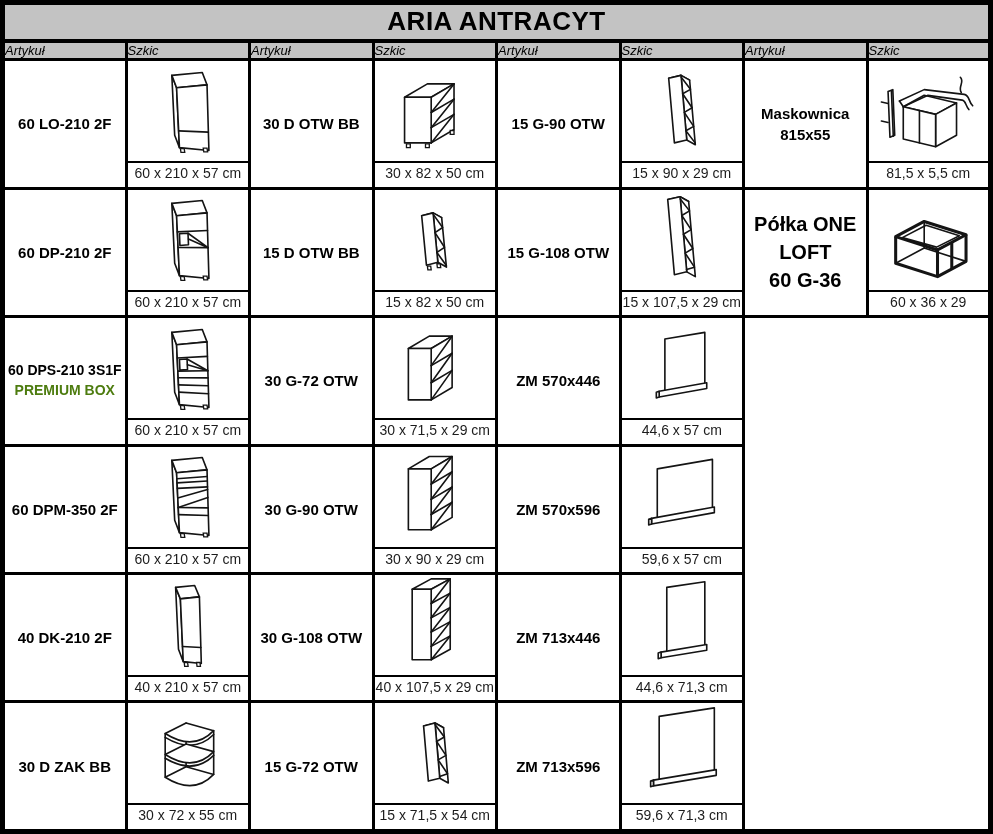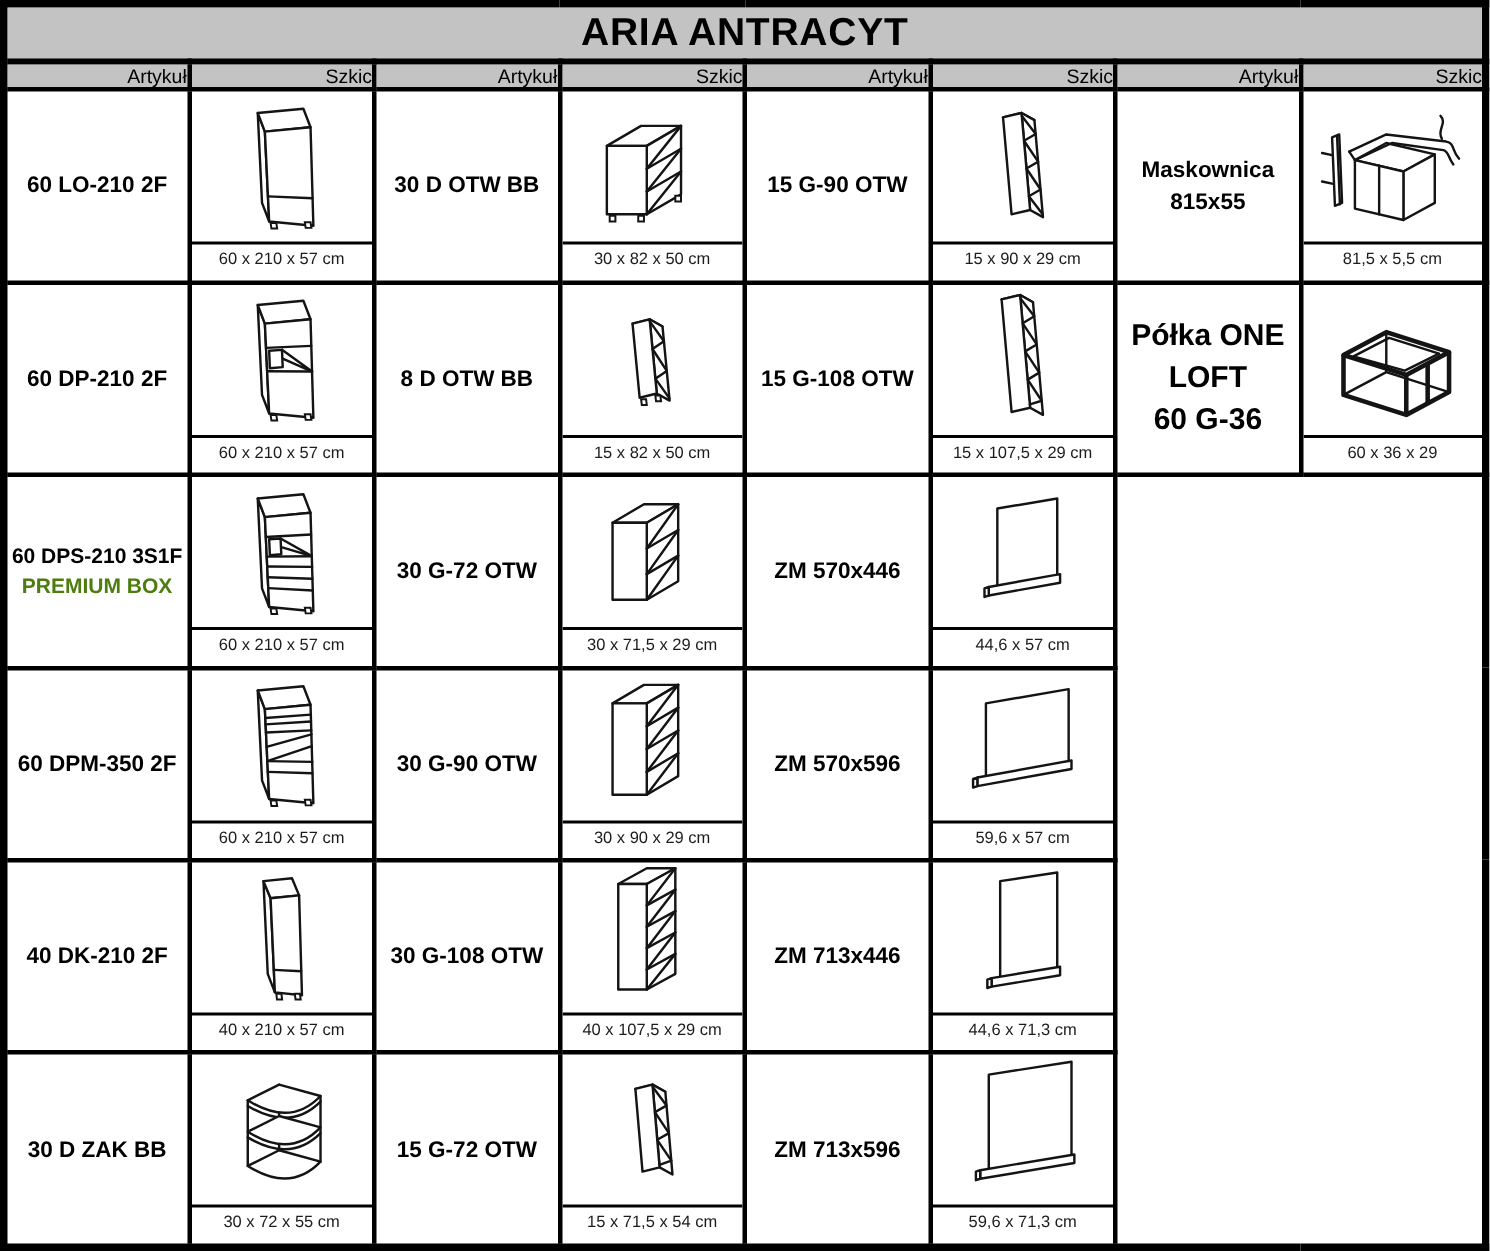--- a/index.html
+++ b/index.html
@@ -1,29 +1,29 @@
 <!DOCTYPE html>
 <html><head>
 <meta charset="utf-8">
 <style>
   html,body{margin:0;padding:0;background:#fff;}
   .sheet{width:993px;height:834px;box-sizing:border-box;font-family:"Liberation Sans",sans-serif;color:#000;}
   table.cat{width:993px;height:834px;border-collapse:collapse;table-layout:fixed;border:5px solid #000;background:#fff;}
   td,th{border:3px solid #000;padding:0;overflow:hidden;box-sizing:border-box;margin-top:20px;}
   .title-row td{background:#c3c3c3;height:37px;text-align:center;font-size:26px;font-weight:bold;letter-spacing:.5px;border-bottom:4px solid #000;}
-  .head-row th{background:#c3c3c3;height:18px;font-size:13px;font-weight:normal;text-align:right;}
+  .head-row th{background:#c3c3c3;height:18px;font-size:13px;font-weight:normal;text-align:left;font-style:italic;}
   tr.prow{height:124px;}
   td.art{vertical-align:middle;text-align:center;font-weight:bold;font-size:15px;line-height:1.4;}
   td.art .fs13{font-size:14px;}
   td.art .fs14{font-size:20px;}
   .premium{color:#4d7c0f;}
   td.szk{vertical-align:top;}
   .szk-img{height:100px;display:flex;align-items:center;justify-content:center;}
   .szk-img svg{width:118px;height:97px;}
-  .szk-dims{height:20px;border-top:2px solid #000;display:flex;align-items:center;justify-content:center;font-size:11px;color:#1c1c1c;}
+  .szk-dims{height:20px;border-top:2px solid #000;display:flex;align-items:center;justify-content:center;font-size:14px;color:#1c1c1c;}
   td.empty-merged{background:#fff;}
   
   svg .f{fill:#fff;stroke:#141414;stroke-width:1.7;stroke-linejoin:round;}
   svg .s{fill:none;stroke:#141414;stroke-width:1.7;stroke-linecap:round;stroke-linejoin:round;}
   svg .thick{fill:none;stroke:#141414;stroke-width:3.2;stroke-linejoin:round;}
   svg .ft{fill:#fff;stroke:#141414;stroke-width:1.4;}
 </style>
 </head>
 <body>
 
@@ -146,21 +146,21 @@
         <path class="f" d="M51,45 L60,44.4 L60.5,56.5 L51.5,57.3 Z"></path>
         <path class="s" d="M60,44.4 L81.1,59.6 M60.5,50.5 L81.1,59.6"></path>
         <path class="ft" d="M52,90 l4,0 l0.6,4 l-4,0 Z"></path>
                 <path class="ft" d="M76,89.5 l4,0 l0.6,4 l-4,0 Z"></path>
       </svg>
     </div>
     <div class="szk-dims">60 x 210 x 57 cm</div>
   </td>
 
   <td class="art">
-    <div>8 D OTW BB</div>
+    <div>15 D OTW BB</div>
   </td>
   <td class="szk">
     <div class="szk-img">
       <svg viewBox="0 0 120 102">
         <path class="f" d="M46,26 L58,23 L67,28 L55,31 Z"></path>
         <path class="f" d="M58,23 L67,28 L72,80 L63,75 Z"></path>
         <path class="f" d="M46,26 L58,23 L63,75 L51,78 Z"></path>
         <path class="s" d="M58.2,24.6 L68,38.4 L60,43.8 L70,59.2 L62,64.6 L71.9,78.4"></path>
         <path class="ft" d="M52,79 h3.5 l0.5,4 h-3.5 Z"></path>
                 <path class="ft" d="M62,76.5 h3.5 l0.5,4 h-3.5 Z"></path>

